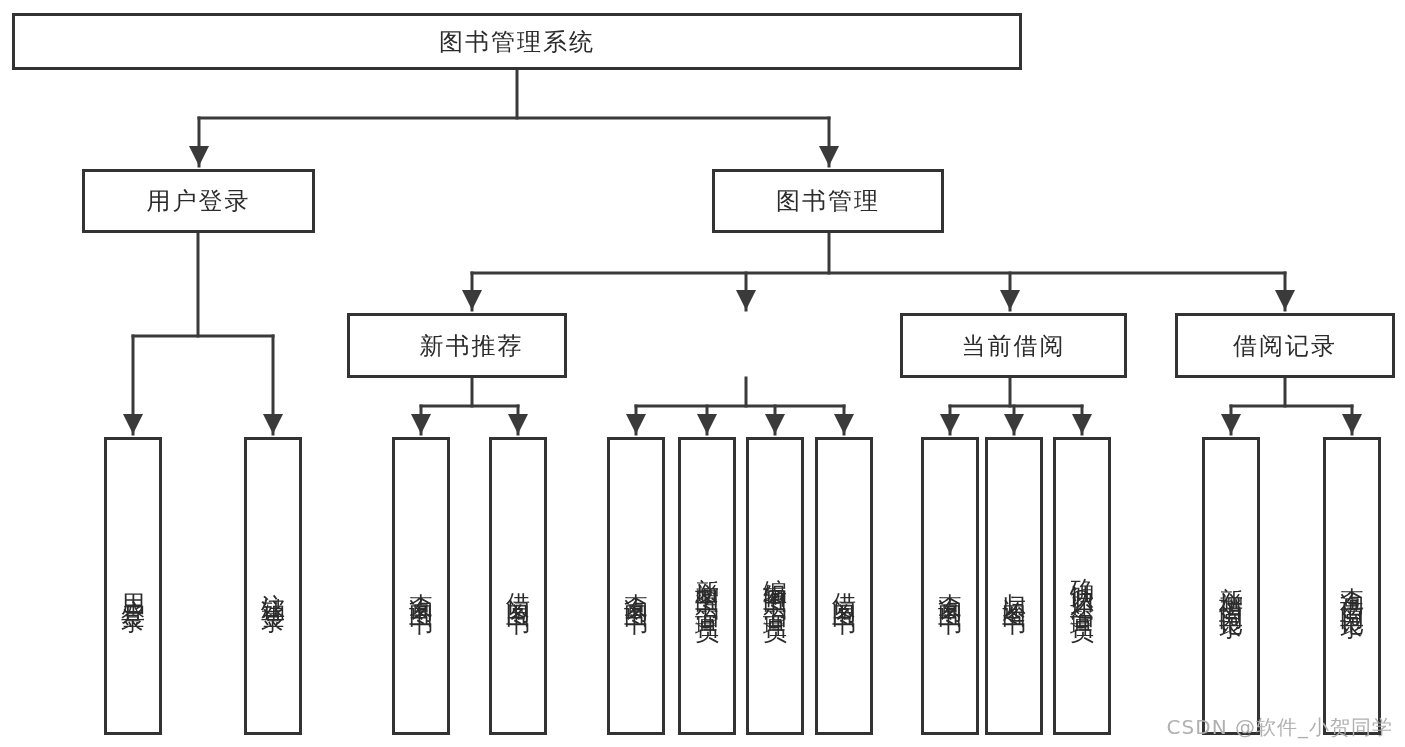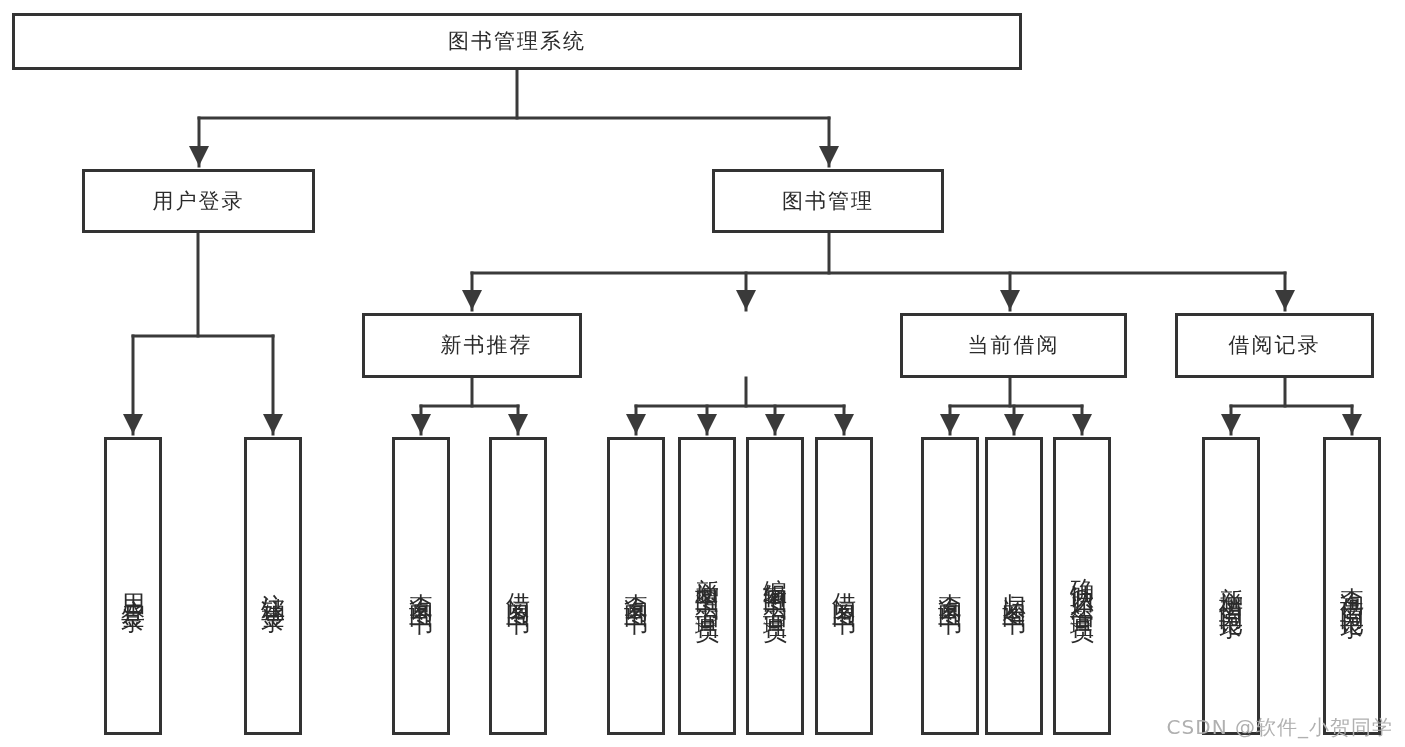--- a/index.html
+++ b/index.html
@@ -21,21 +21,21 @@
     box-sizing: border-box;
     background: #ffffff;
     border: 3px solid #333333;
     display: flex;
     align-items: center;
     justify-content: center;
     color: #2b2b2b;
     text-align: center;
   }
   .hlabel {
-    font-size: 21px;
+    font-size: 24px;
     letter-spacing: 2px;
     white-space: nowrap;
     line-height: 1;
   }
   .leaf { width: 58px; height: 298px; top: 437px; }
   .vtext {
     writing-mode: vertical-rl;
     text-orientation: mixed;
     font-size: 24px;
     letter-spacing: 6px;
@@ -112,27 +112,27 @@
     <span class="hlabel">图书管理系统</span>
   </div>
 
   <div class="box" style="left:82px; top:169px; width:233px; height:64px;">
     <span class="hlabel">用户登录</span>
   </div>
   <div class="box" style="left:712px; top:169px; width:232px; height:64px;">
     <span class="hlabel">图书管理</span>
   </div>
 
-  <div class="box" style="left:362px; top:313px; width:220px; height:65px;padding-left:29px;">
+  <div class="box" style="left:347px; top:313px; width:220px; height:65px;padding-left:29px;">
     <span class="hlabel">新书推荐</span>
   </div>
   <div class="box" style="left:900px; top:313px; width:227px; height:65px;">
     <span class="hlabel">当前借阅</span>
   </div>
-  <div class="box" style="left:1175px; top:313px; width:199px; height:65px;">
+  <div class="box" style="left:1175px; top:313px; width:220px; height:65px;">
     <span class="hlabel">借阅记录</span>
   </div>
 
   <div class="box leaf" style="left:104px;">
     <span class="vtext">用户登录</span>
   </div>
   <div class="box leaf" style="left:244px;">
     <span class="vtext">注销登录</span>
   </div>
 

